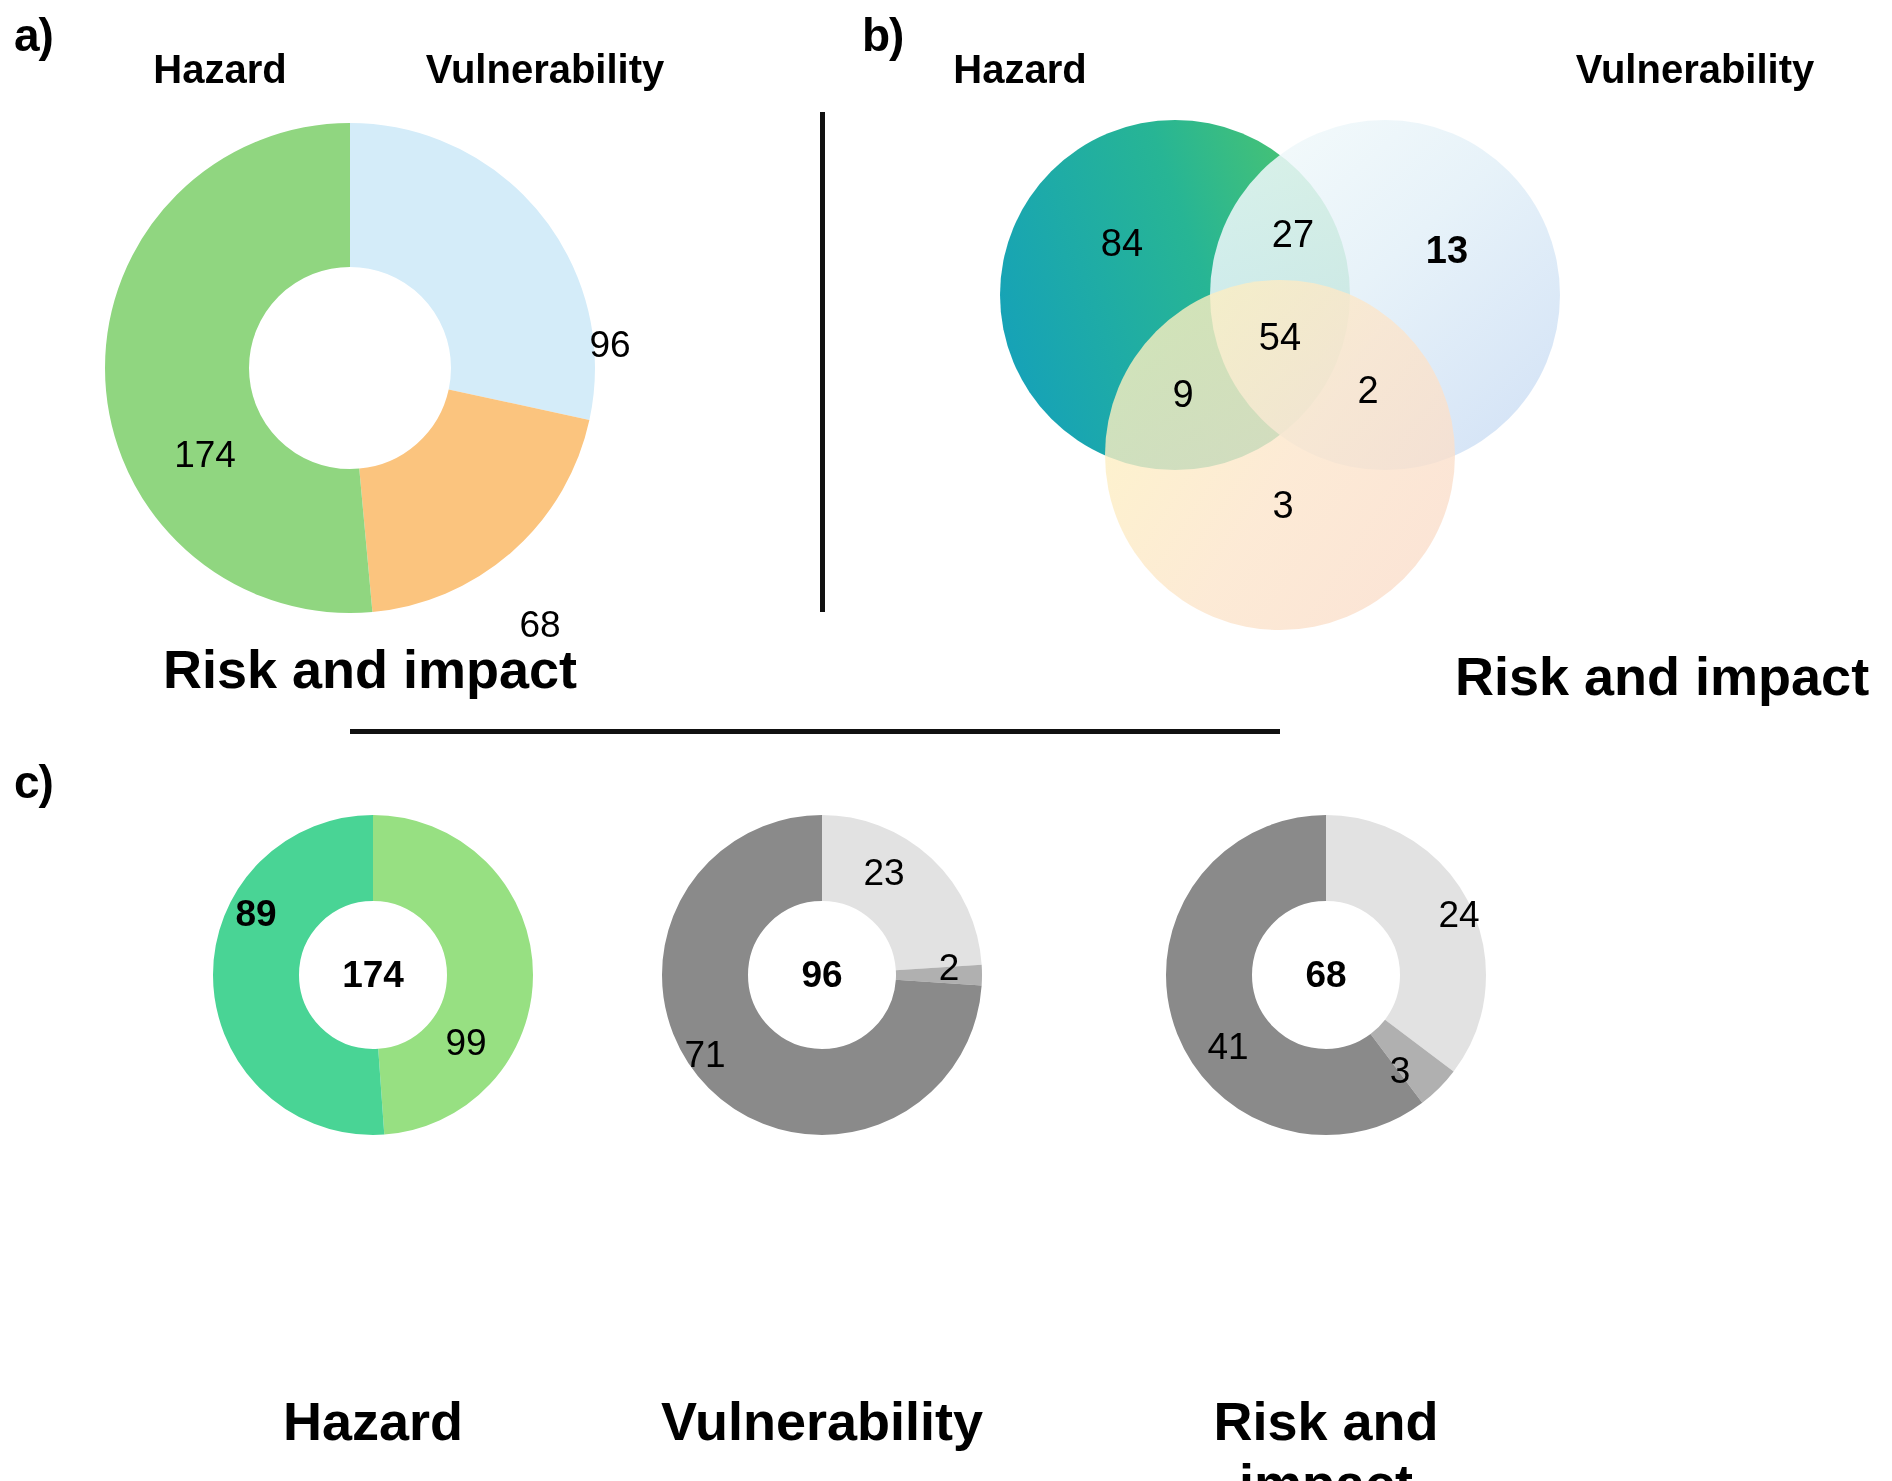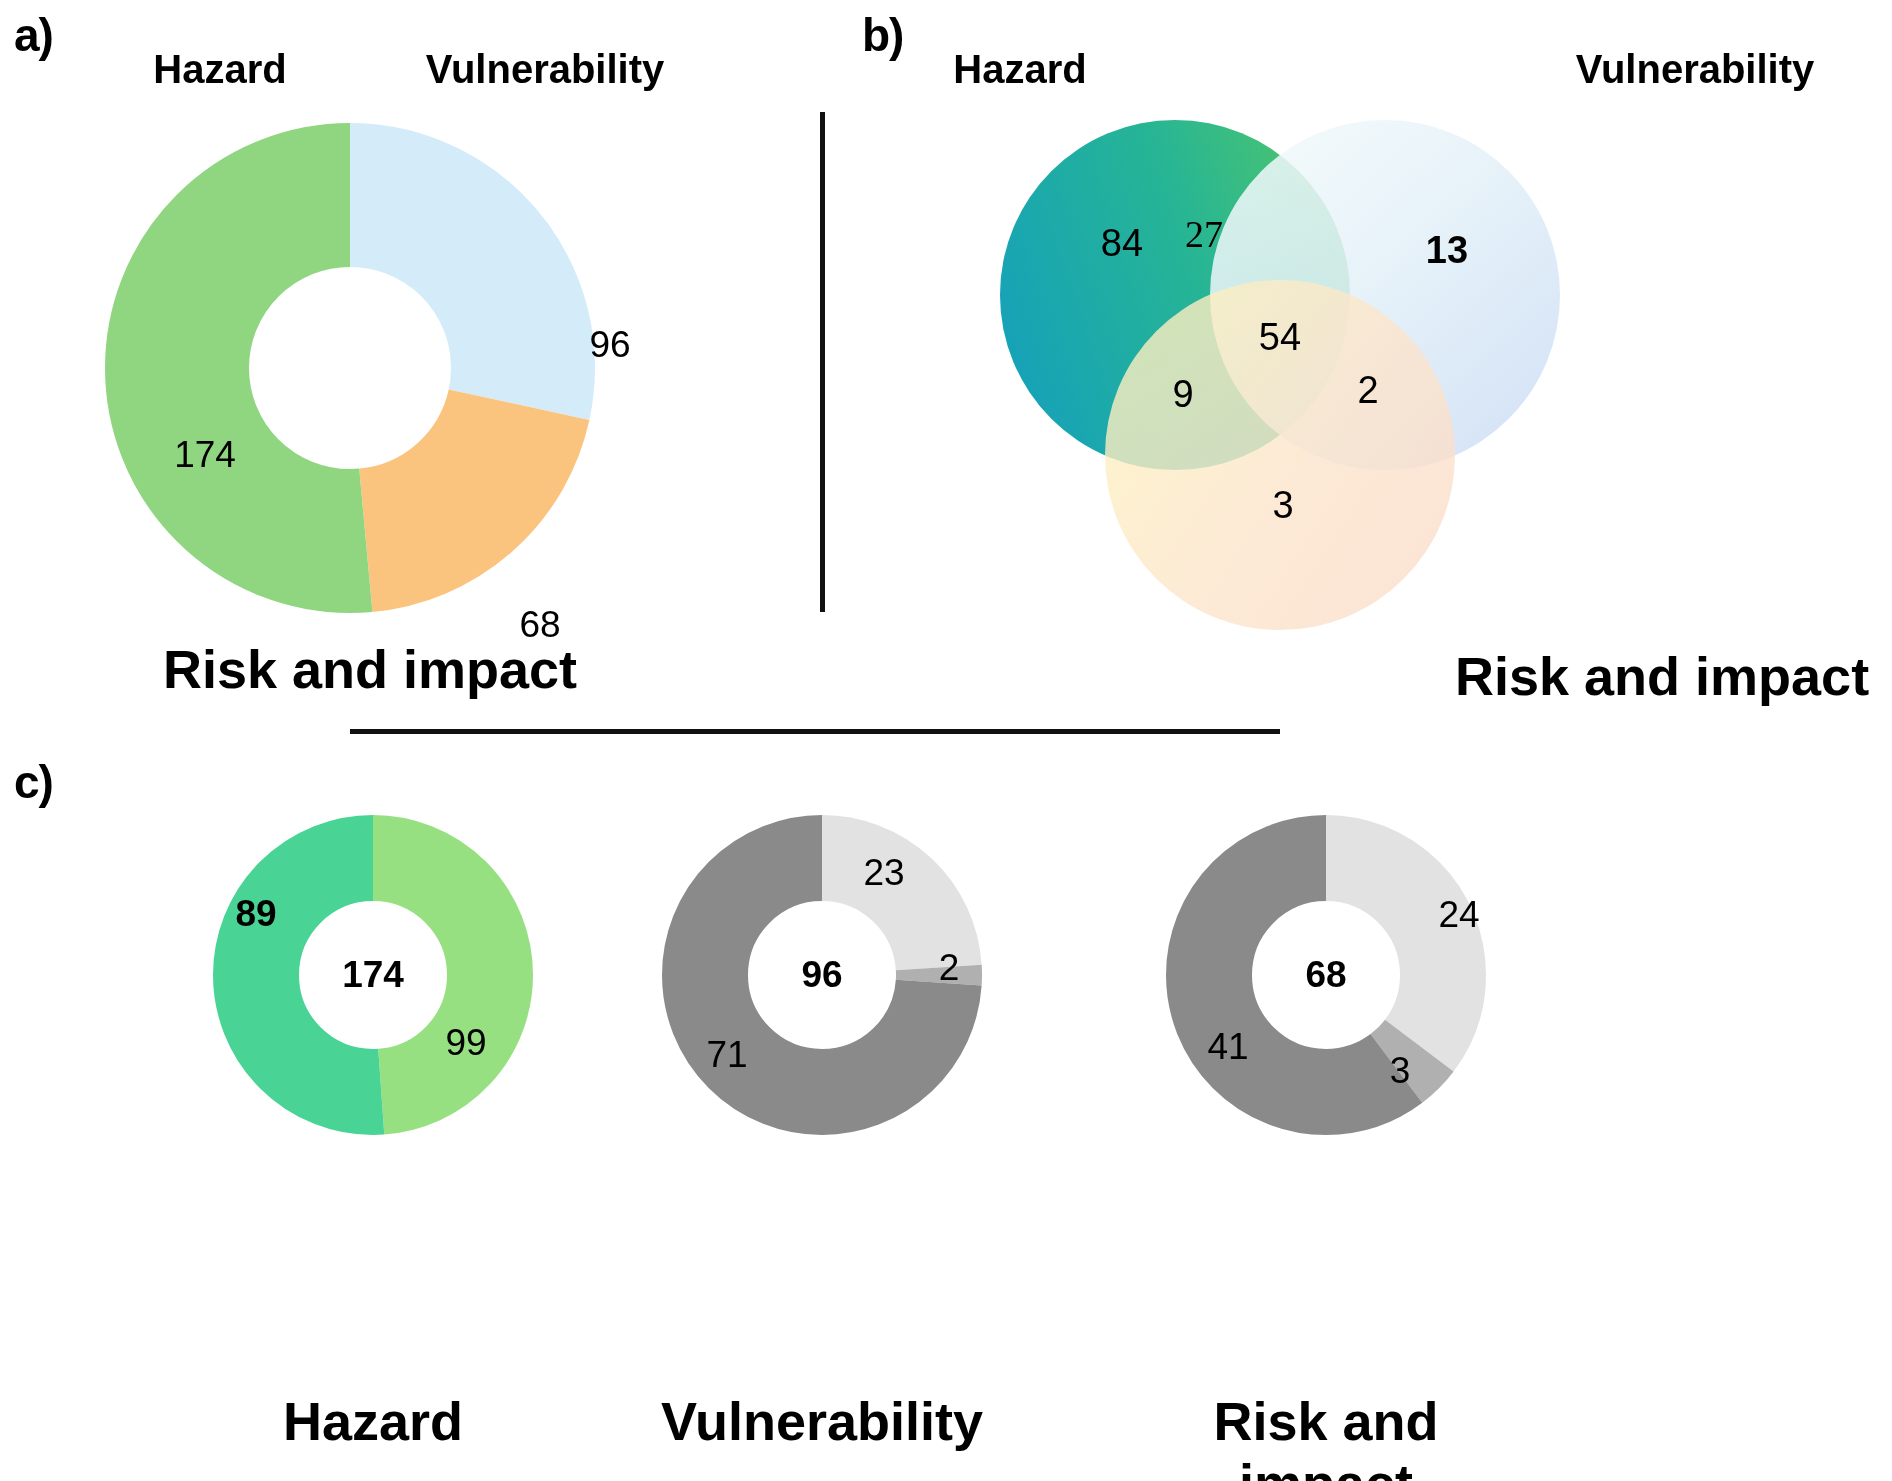--- a/index.html
+++ b/index.html
@@ -74,21 +74,21 @@
     </defs>
     <g>
       <circle cx="215" cy="185" r="175" fill="url(#gHaz)" opacity="0.96"></circle>
       <circle cx="425" cy="185" r="175" fill="url(#gVul)" opacity="0.86"></circle>
       <circle cx="320" cy="345" r="175" fill="url(#gRis)" opacity="0.80"></circle>
     </g>
   </svg>
 </div>
 
 <div class="vnum" style="left:1122px;top:243px;">84</div>
-<div class="vnum" style="left:1204px;top:234px;font-family:Liberation Serif, serif;">27</div>
+<div class="vnum" style="left:1293px;top:234px;">27</div>
 <div class="vnum" style="left:1447px;top:250px;font-weight:bold;">13</div>
 <div class="vnum" style="left:1280px;top:337px;">54</div>
 <div class="vnum" style="left:1183px;top:394px;">9</div>
 <div class="vnum" style="left:1368px;top:390px;">2</div>
 <div class="vnum" style="left:1283px;top:505px;">3</div>
 
 <div class="cap" style="left:1455px;top:645px;width:440px;text-align:left;">Risk and impact</div>
 
 <div class="hrule" style="left:350px;top:729px;width:930px;height:5px;"></div>
 
@@ -114,21 +114,21 @@
 
       <circle r="117" fill="none" stroke="#e2e2e2" stroke-width="86" stroke-dasharray="176.13 559.01" transform="rotate(-90)" stroke-dashoffset="0.00"></circle>
       <circle r="117" fill="none" stroke="#b0b0b0" stroke-width="86" stroke-dasharray="15.32 719.82" stroke-dashoffset="-176.13" transform="rotate(-90)"></circle>
       <circle r="117" fill="none" stroke="#8a8a8a" stroke-width="86" stroke-dasharray="543.69 191.44" stroke-dashoffset="-191.44" transform="rotate(-90)"></circle>
     </g>
   </svg>
 </div>
 <div class="num b" style="left:822px;top:975px;">96</div>
 <div class="num" style="left:884px;top:873px;">23</div>
 <div class="num" style="left:949px;top:968px;">2</div>
-<div class="num" style="left:727px;top:1055px;">71</div>
+<div class="num" style="left:705px;top:1055px;">71</div>
 <div class="cap" style="left:642px;top:1390px;width:360px;">Vulnerability</div>
 
 <div class="svgwrap" style="left:1166px;top:815px;">
   <svg width="320" height="320" viewBox="0 0 320 320" aria-hidden="true">
     <g transform="translate(160,160)">
 
       <circle r="117" fill="none" stroke="#e2e2e2" stroke-width="86" stroke-dasharray="259.46 475.67" transform="rotate(-90)" stroke-dashoffset="0.00"></circle>
       <circle r="117" fill="none" stroke="#b0b0b0" stroke-width="86" stroke-dasharray="32.43 702.70" stroke-dashoffset="-259.46" transform="rotate(-90)"></circle>
       <circle r="117" fill="none" stroke="#8a8a8a" stroke-width="86" stroke-dasharray="443.24 291.89" stroke-dashoffset="-291.89" transform="rotate(-90)"></circle>
     </g>

